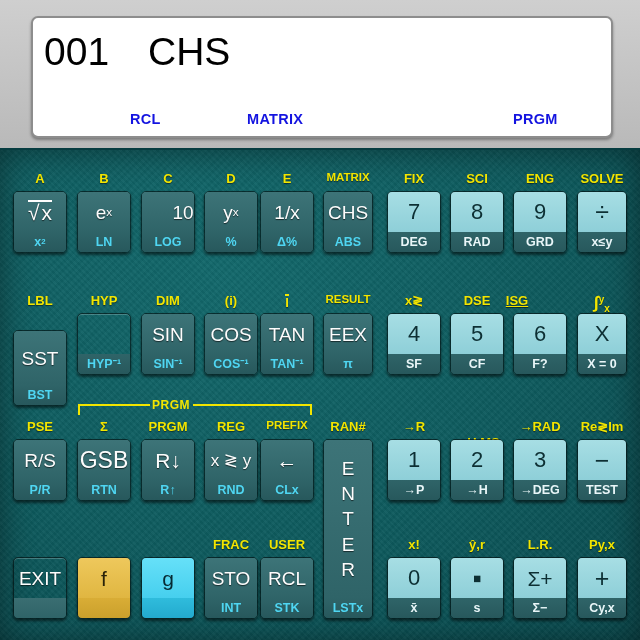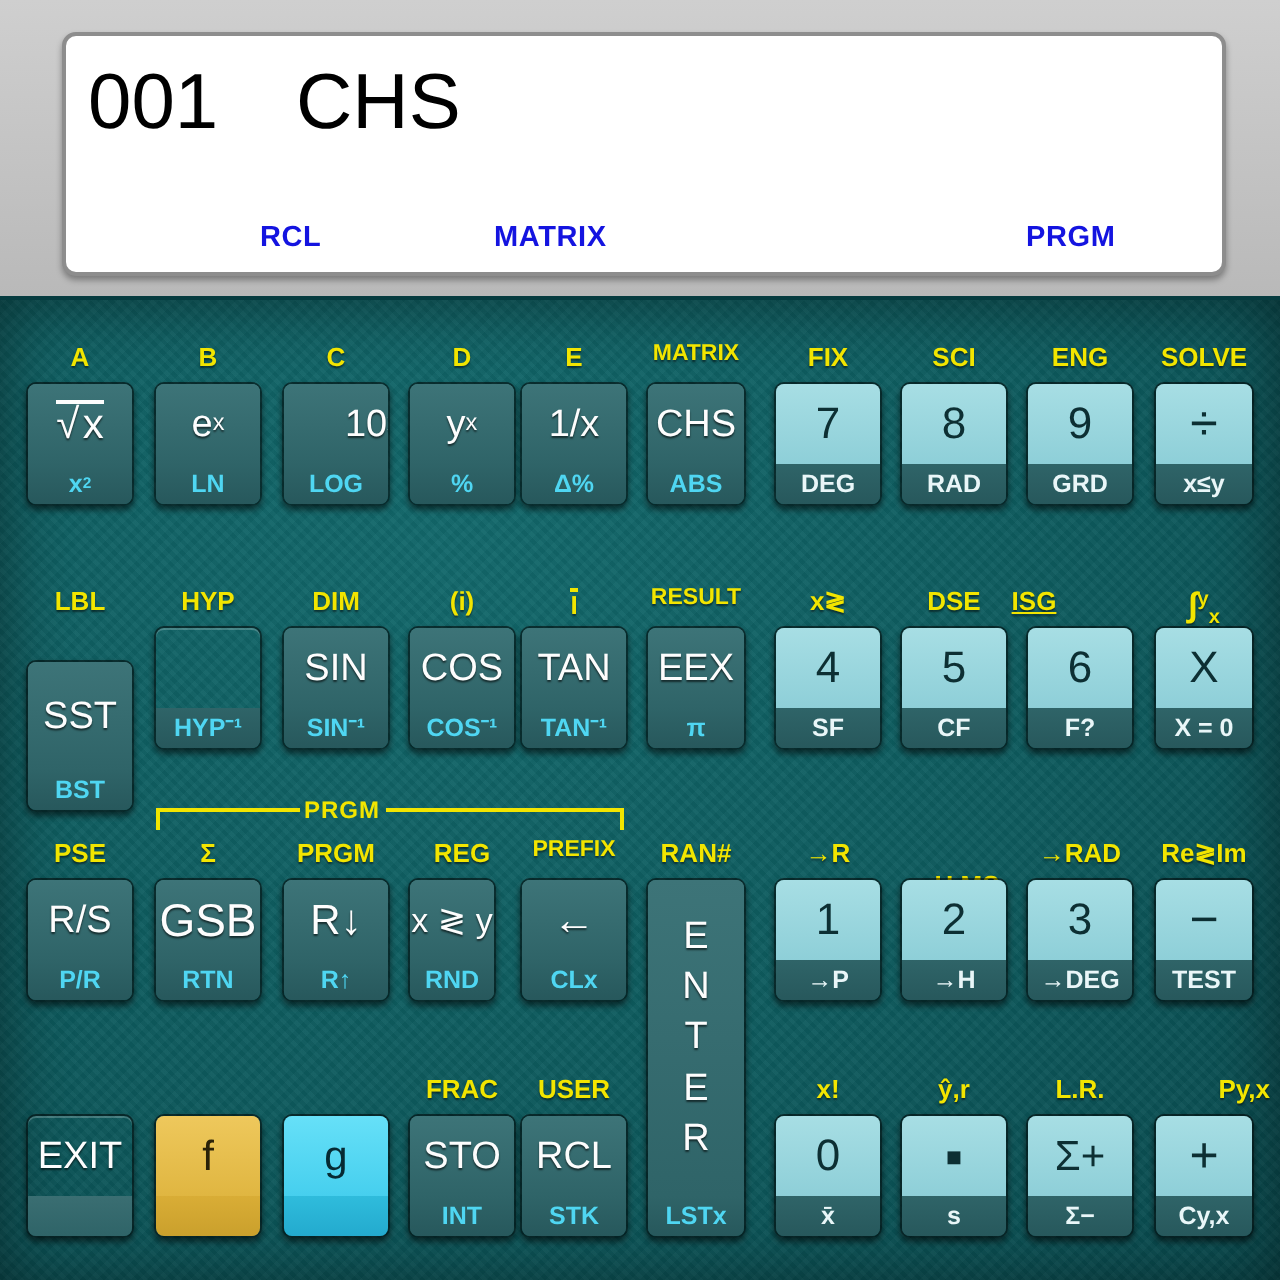--- a/index.html
+++ b/index.html
@@ -277,21 +277,21 @@
         <div class="key k-dark" style="left: 77px; top: 289px; width: 54px; height: 62px;">
           <div class="top" style="font-size: 23px;">GSB</div>
           <div class="bot">RTN</div>
         </div>
         <div class="flab" style="left: 133px; top: 270px; width: 70px;">PRGM</div>
         <div class="key k-dark" style="left: 141px; top: 289px; width: 54px; height: 62px;">
           <div class="top" style="font-size: 21px;">R↓</div>
           <div class="bot">R↑</div>
         </div>
         <div class="flab" style="left: 196px; top: 270px; width: 70px;">REG</div>
-        <div class="key k-dark" style="left: 204px; top: 289px; width: 44px; height: 62px; text-align: center;">
+        <div class="key k-dark" style="left: 204px; top: 289px; width: 54px; height: 62px; text-align: center;">
           <div class="top" style="font-size: 17px;">x ≷ y</div>
           <div class="bot">RND</div>
         </div>
         <div class="flab small" style="left: 252px; top: 270px; width: 70px;">PREFIX</div>
         <div class="key k-dark" style="left: 260px; top: 289px; width: 54px; height: 62px;">
           <div class="top" style="font-size: 21px;">←</div>
           <div class="bot">CLx</div>
         </div>
         <div class="flab" style="left: 315px; top: 270px; width: 66px;">RAN#</div>
         <div class="key k-dark k-enter" style="left: 323px; top: 289px; width: 50px; height: 180px;">
@@ -354,21 +354,21 @@
         <div class="flab" style="left: 442px; top: 388px; width: 70px;">ŷ,r</div>
         <div class="key k-light" style="left: 450px; top: 407px; width: 54px; height: 62px;">
           <div class="top" style="font-size: 26px;">▪</div>
           <div class="bot">s</div>
         </div>
         <div class="flab" style="left: 505px; top: 388px; width: 70px;">L.R.</div>
         <div class="key k-light" style="left: 513px; top: 407px; width: 54px; height: 62px;">
           <div class="top" style="font-size: 21px;">Σ+</div>
           <div class="bot">Σ−</div>
         </div>
-        <div class="flab" style="left: 569px; top: 388px; width: 66px; text-align: right;">Py,x</div>
+        <div class="flab" style="left: 569px; top: 388px; width: 66px;">Py,x</div>
         <div class="key k-light" style="left: 577px; top: 407px; width: 50px; height: 62px;">
           <div class="top" style="font-size: 25px;">+</div>
           <div class="bot">Cy,x</div>
         </div>
       </div>
 
   </div>
 
 </div>
 

